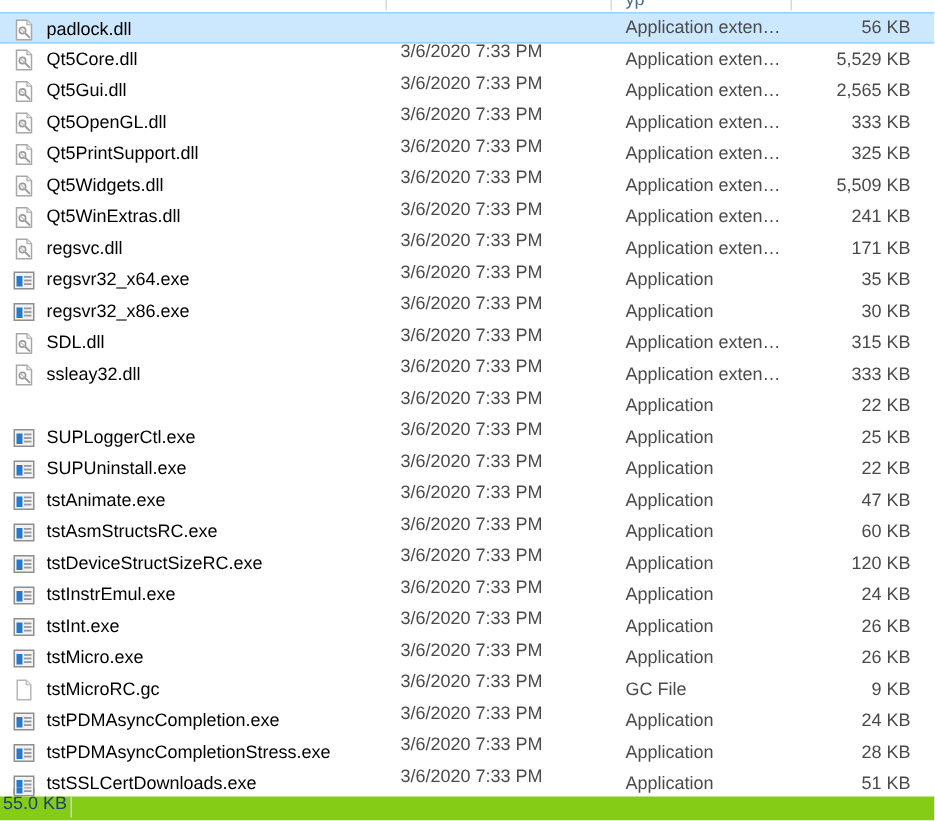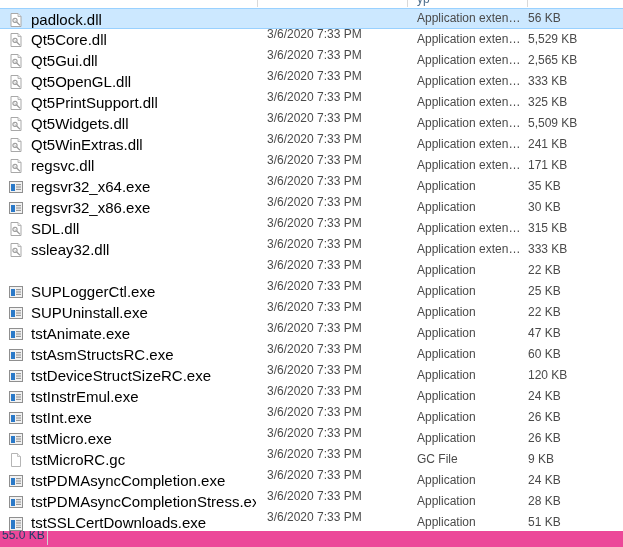--- a/index.html
+++ b/index.html
@@ -94,21 +94,21 @@
     height: 21px;
     line-height: 21px;
     display: flex;
     align-items: center;
     box-sizing: border-box;
     padding-left: 8px;
     overflow: hidden;
     white-space: nowrap;
   }
   .fname {
-    font-size: 15px;
+    font-size: 12px;
     color: #000000;
     margin-left: 7px;
     white-space: nowrap;
     overflow: hidden;
   }
   .cell-date {
     position: absolute;
     left: 258px;
     top: 16px;
     width: 148px;
@@ -137,20 +137,21 @@
   }
   .cell-size {
     position: absolute;
     left: 528px;
     top: 0;
     width: 87px;
     height: 21px;
     line-height: 21px;
     font-size: 12px;
     color: #4a4a4a;
+    text-align: right;
     padding-right: 8px;
     box-sizing: border-box;
     white-space: nowrap;
     overflow: hidden;
   }
 
   
   .icon {
     width: 16px;
     height: 16px;
@@ -159,21 +160,21 @@
   }
 
   
   .statusbar {
     position: absolute;
     left: 0;
     bottom: 0;
     width: 623px;
     height: 16px;
     overflow: hidden;
-    background: #ec4899;
+    background: #84cc16;
   }
   .status-text {
     position: absolute;
     left: 2px;
     top: -3px;
     font-size: 12px;
     color: #1f3f6b;
     white-space: nowrap;
   }
   .status-div {

